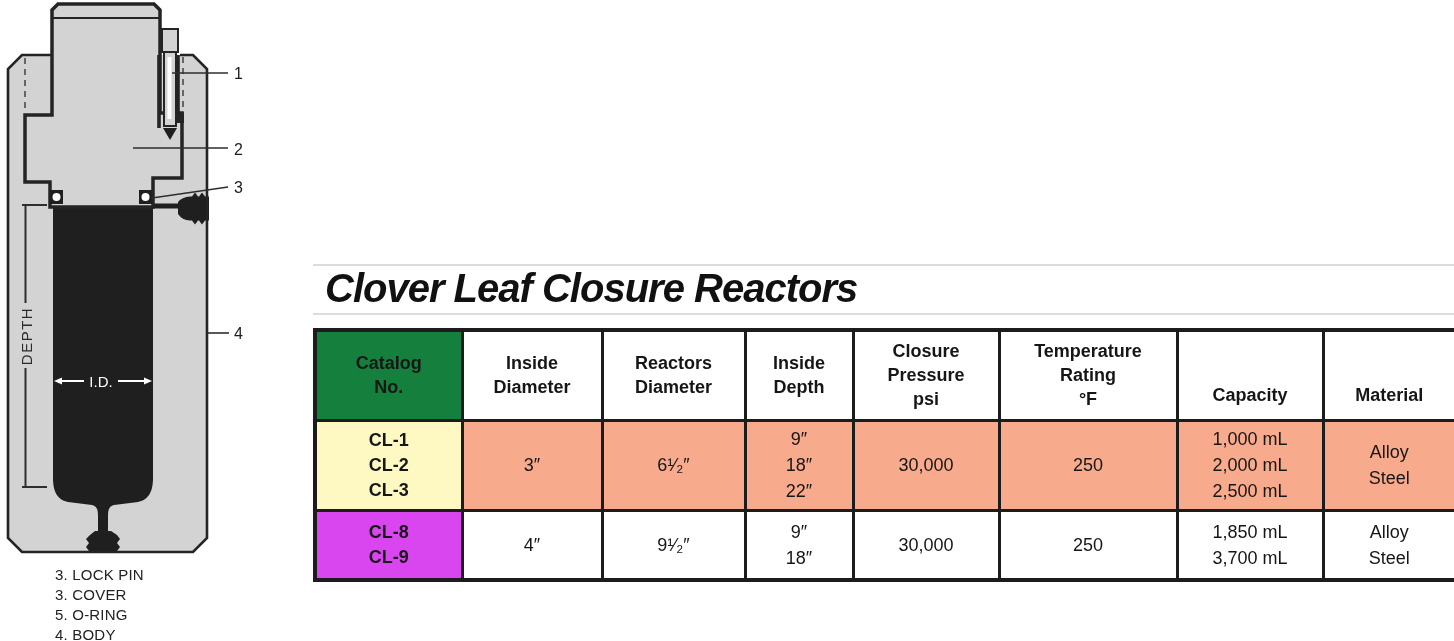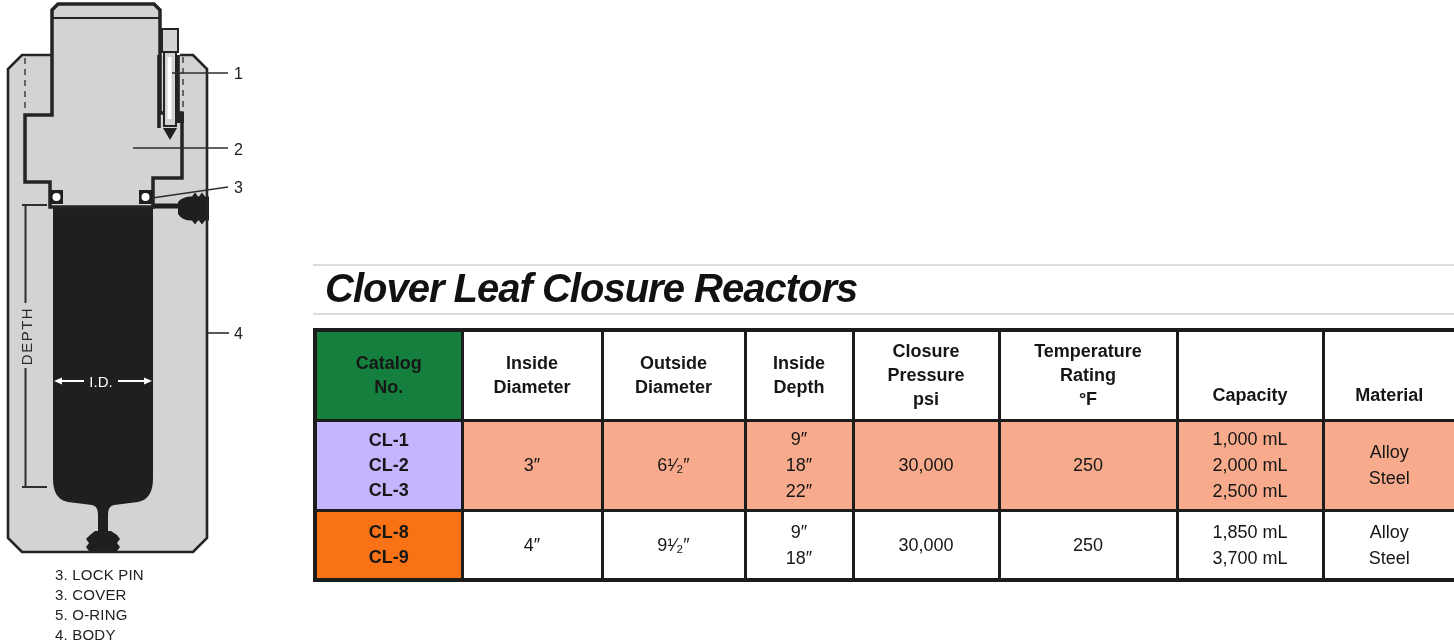--- a/index.html
+++ b/index.html
@@ -19,23 +19,23 @@
          letter-spacing:-1px;color:#111;}
 
   table.spec{margin-top:13px;border-collapse:collapse;table-layout:fixed;width:1141px;
              border:4px solid #1c1c1c;}
   table.spec th,table.spec td{border:3px solid #1c1c1c;text-align:center;vertical-align:middle;
              white-space:pre-line;padding:0 4px;}
   table.spec th{font-weight:700;font-size:18px;line-height:24px;background:#ffffff;color:#161616;}
   table.spec th.cat{background:#15803d;}
   table.spec th.low{vertical-align:bottom;padding-bottom:12px;margin-left:36px;}
   table.spec td{font-size:18px;line-height:26px;color:#161616;background:#ffffff;}
-  table.spec td.cat{font-weight:700;background:#f97316;line-height:25px;}
+  table.spec td.cat{font-weight:700;background:#d946ef;line-height:25px;}
   tr.hl td{background:#f7aa8c;}
-  tr.hl td.cat{background:#c4b5fd;}
+  tr.hl td.cat{background:#fef9c3;}
   tr.h-row{height:90px;} tr.r1{height:90px;} tr.r2{height:70px;}
 </style>
 </head>
 <body>
 
 <div id="stage">
 
   <svg class="diagram-svg" width="310" height="560" viewBox="0 0 310 560">
 
     <path d="M8,69 L22,55 H193 L207,69 V538 L193,552 H22 L8,538 Z" fill="#d3d3d3" stroke="none"></path>
@@ -127,21 +127,21 @@
           <col style="width:178px">
           <col style="width:146px">
           <col style="width:133px">
       </colgroup>
       <tbody>
           <tr class="h-row">
         <th class="cat">Catalog
 No.</th>
         <th>Inside
 Diameter</th>
-        <th>Outside
+        <th>Reactors
 Diameter</th>
         <th>Inside
 Depth</th>
         <th>Closure
 Pressure
 psi</th>
         <th>Temperature
 Rating
 °F</th>
         <th class="low">Capacity</th>

